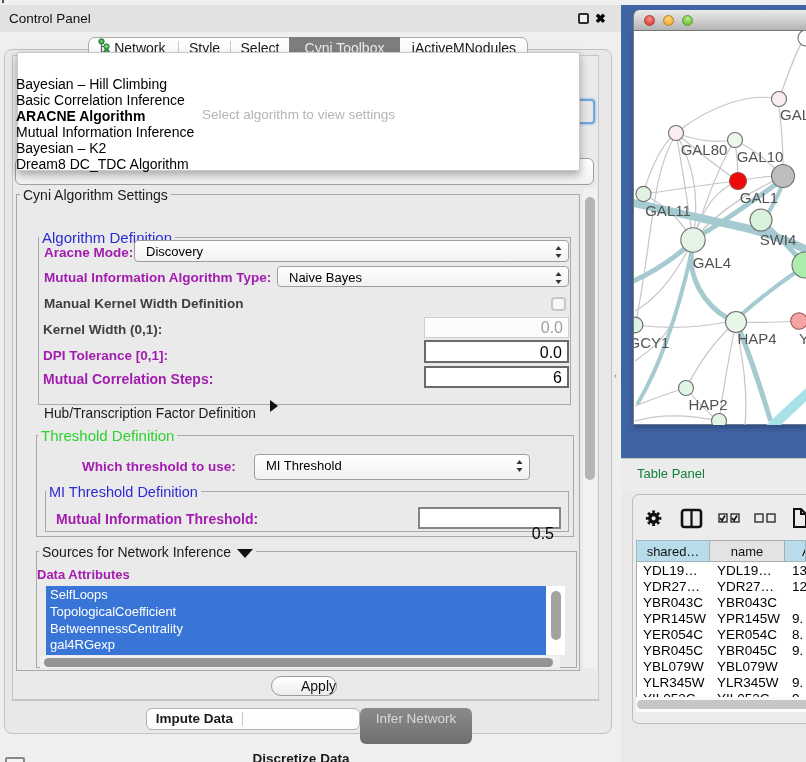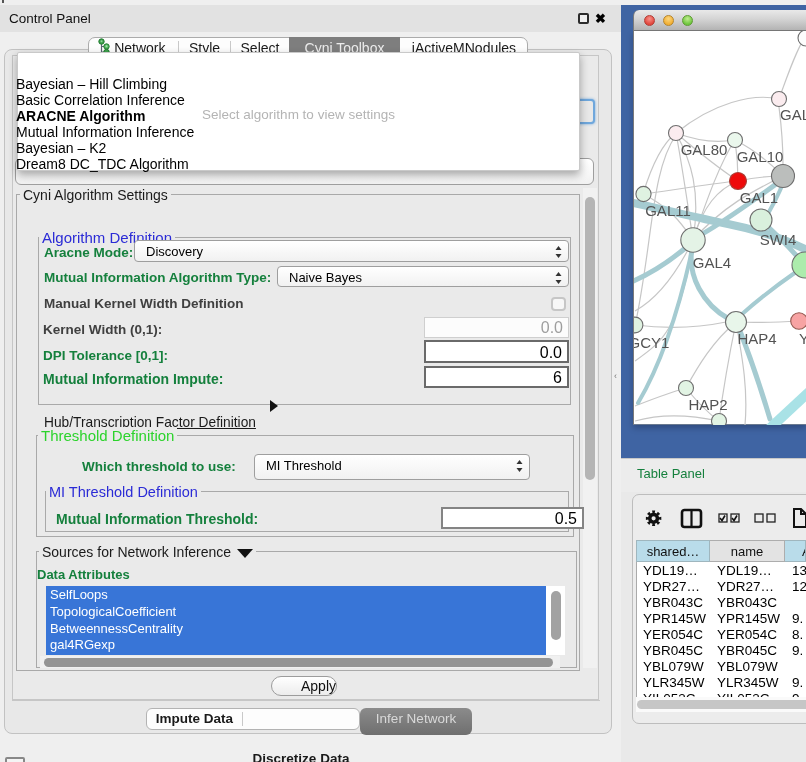--- a/index.html
+++ b/index.html
@@ -20,21 +20,21 @@
 
 .popup { left:17px; top:52px; width:563px; height:119px; background:#FFFFFF; border:1px solid #C9C9C9; border-radius:2px; box-shadow:0 4px 9px rgba(0,0,0,0.33); z-index:30; }
 .popuphdr { left:0; top:7px; width:563px; text-align:center; font-size:13px; color:#B4B4B4; }
 .pitem { left:16px; font-size:14px; color:#000; white-space:nowrap; }
 
 .combo { background:linear-gradient(#FFFFFF,#F1F1F1); border:1px solid #9E9E9E; border-radius:4px; }
 .combotxt { position:absolute; left:11px; top:3px; font-size:13px; color:#000; }
 .arrows { position:absolute; right:5px; top:4px; }
 .fieldset { border:1px solid #A9A9A9; }
 .ftitle { position:absolute; top:-8px; left:2px; background:#EAEAEA; padding:0 3px; font-size:14px; font-weight:normal; white-space:nowrap; }
-.lbl { font-size:13.5px; font-weight:bold; color:#15803d; white-space:nowrap; }
+.lbl { font-size:13.5px; font-weight:bold; color:#a21caf; white-space:nowrap; }
 .glbl { color:#404040; }
 .num { background:#FFF; text-align:right; font-size:14px; color:#000; padding-right:5px; }
 .scrollv { border-radius:5px; background:#B5B5B5; }
 </style>
 </head>
 <body>
 
 <div class="abs" style="left:2px;top:0;width:2px;height:3px;background:#555;"></div>
 <div class="abs titlebar"></div>
 <div class="abs titletxt">Control Panel</div>
@@ -97,62 +97,62 @@
   <svg class="arrows" width="9" height="14">
       <path d="M1.5,5 L4.5,1 L7.5,5 Z M1.5,9 L4.5,13 L7.5,9 Z" fill="#333"></path>
     </svg>
 </div>
 <div class="abs lbl glbl" style="left:44px;top:296px;">Manual Kernel Width Definition</div>
 <div class="abs" style="left:551px;top:297px;width:15px;height:14px;border:2px solid #C6C6C6;border-radius:4px;background:#F7F7F7;"></div>
 <div class="abs lbl glbl" style="left:43px;top:322px;">Kernel Width (0,1):</div>
 <div class="abs num" style="left:424px;top:317px;width:145px;height:21px;border:1px solid #CFCFCF;background:#FCFCFC;color:#9E9E9E;font-size:16px;padding-top:1px;">0.0</div>
 <div class="abs lbl" style="left:43px;top:348px;">DPI Tolerance [0,1]:</div>
 <div class="abs num" style="left:424px;top:340px;width:145px;height:23px;border:2px solid #6A6A6A;font-size:16px;padding-top:2px;">0.0</div>
-<div class="abs lbl" style="left:43px;top:371px;font-size:14px;">Mutual Information Impute:</div>
+<div class="abs lbl" style="left:43px;top:371px;font-size:14px;">Mutual Correlation Steps:</div>
 <div class="abs num" style="left:424px;top:366px;width:145px;height:22px;border:2px solid #6A6A6A;font-size:16px;padding-top:1px;">6</div>
 
-<div class="abs" style="left:44px;top:415px;font-size:13.75px;color:#1a1a1a;text-decoration:underline;">Hub/Transcription Factor Definition</div>
+<div class="abs" style="left:44px;top:406px;font-size:13.75px;color:#1a1a1a;">Hub/Transcription Factor Definition</div>
 <div class="abs" style="left:270px;top:400px;width:0;height:0;border-left:8px solid #111;border-top:6px solid transparent;border-bottom:6px solid transparent;"></div>
 
 <div class="abs fieldset" style="left:36px;top:435px;width:538px;height:102px;">
   <div class="ftitle" style="color:#2CD32C;font-size:15px;top:-9px;left:1px;">Threshold Definition</div>
 </div>
 <div class="abs lbl" style="left:82px;top:459px;">Which threshold to use:</div>
 <div class="abs combo" style="left:254px;top:454px;width:276px;height:26px;">
   <span class="combotxt">MI Threshold</span>
   <svg class="arrows" width="9" height="14">
       <path d="M1.5,5 L4.5,1 L7.5,5 Z M1.5,9 L4.5,13 L7.5,9 Z" fill="#333"></path>
     </svg>
 </div>
 <div class="abs fieldset" style="left:45px;top:491px;width:524px;height:41px;">
   <div class="ftitle" style="color:#2B2BD6;font-size:14.5px;left:0px;">MI Threshold Definition</div>
 </div>
 <div class="abs lbl" style="left:56px;top:511px;font-size:14px;">Mutual Information Threshold:</div>
-<div class="abs num" style="left:441px;top:507px;width:143px;height:22px;border:2px solid #848484;font-size:16px;padding-top:1px;">0.5</div>
+<div class="abs num" style="left:418px;top:507px;width:143px;height:22px;border:2px solid #848484;font-size:16px;padding-top:16px;">0.5</div>
 
 <div class="abs fieldset" style="left:36px;top:551px;width:541px;height:117px;">
   <div class="ftitle" style="color:#1a1a1a;left:2px;">Sources for Network Inference <span style="display:inline-block;width:0;height:0;border-top:9px solid #111;border-left:8.5px solid transparent;border-right:8.5px solid transparent;vertical-align:middle;margin-left:2px;"></span></div>
 </div>
 <div class="abs lbl" style="left:37px;top:567px;font-size:13px;">Data Attributes</div>
 <div class="abs" style="left:46px;top:586px;width:519px;height:69px;background:#FFF;overflow:hidden;">
   <div style="position:absolute;left:0;top:0;width:500px;height:69px;background:#3875D7;"></div>
   <div style="position:absolute;left:4px;top:1px;font-size:13px;color:#FFF;line-height:16.8px;">SelfLoops<br>TopologicalCoefficient<br>BetweennessCentrality<br>gal4RGexp</div>
   <div class="scrollv" style="position:absolute;left:505px;top:5px;width:10px;height:49px;background:#A2A2A2;"></div>
 </div>
 <div class="abs" style="left:40px;top:656px;width:520px;height:12px;background:#F0F0F0;"></div>
 <div class="abs scrollv" style="left:44px;top:658px;width:509px;height:9px;background:#949494;"></div>
 
 <div class="abs" style="left:271px;top:676px;width:66px;height:20px;border:1px solid #9C9C9C;border-radius:10px;background:linear-gradient(#FFFFFF,#ECECEC);text-align:right;line-height:19px;font-size:14px;color:#111;">Apply</div>
 <div class="abs" style="left:12px;top:700px;width:588px;height:1px;background:#C6C6C6;"></div>
 
 <div class="abs" style="left:146px;top:708px;width:214px;height:22px;background:#FDFDFD;border:1px solid #B3B3B3;border-radius:6px;"></div>
 <div class="abs" style="left:242px;top:712px;width:1px;height:14px;background:#C9C9C9;"></div>
 <div class="abs" style="left:147px;top:708px;width:95px;height:22px;line-height:22px;text-align:center;font-size:13.5px;font-weight:bold;color:#1a1a1a;">Impute Data</div>
 <div class="abs" style="left:243px;top:708px;width:116px;height:33px;line-height:22px;text-align:center;font-size:13.5px;font-weight:bold;color:#1a1a1a;margin-top:40px;">Discretize Data</div>
-<div class="abs" style="left:360px;top:708px;width:112px;height:27px;background:linear-gradient(#8B8B8B,#6F6F6F);border-radius:6px;line-height:22px;text-align:center;font-size:13.5px;color:#D9D9D9;">Infer Network</div>
+<div class="abs" style="left:360px;top:708px;width:112px;height:36px;background:linear-gradient(#8B8B8B,#6F6F6F);border-radius:6px;line-height:22px;text-align:center;font-size:13.5px;color:#D9D9D9;">Infer Network</div>
 
 <div class="abs" style="left:5px;top:757px;width:20px;height:10px;border:2px solid #888;border-radius:2px;background:#F4F4F4;"></div>
 
 <div class="abs" style="left:621px;top:5px;width:185px;height:453px;background:#3F64A3;"></div>
 
 <div class="abs" style="left:633px;top:31px;width:173px;height:394px;background:#FFF;border-left:1px solid #7A7A7A;border-bottom:1px solid #6A7A90;box-shadow:0 3px 6px rgba(0,0,20,0.25);"></div>
 <div class="abs" style="left:633px;top:10px;width:173px;height:21px;background:linear-gradient(#E9E9E9,#D4D4D4 45%,#B3B3B3);border-left:1px solid #7A7A7A;border-bottom:1px solid #767676;border-radius:6px 0 0 0;"></div>
 <div class="abs" style="left:643.5px;top:15px;width:11px;height:11px;border-radius:50%;border:1px solid #B03D35;background:radial-gradient(circle at 50% 32%, #F7928A, #E2463C 70%);"></div>
 <div class="abs" style="left:662.5px;top:15px;width:11px;height:11px;border-radius:50%;border:1px solid #B5852C;background:radial-gradient(circle at 50% 32%, #FBD67E, #F2AF33 70%);"></div>
 <div class="abs" style="left:681.5px;top:15px;width:11px;height:11px;border-radius:50%;border:1px solid #5E9A33;background:radial-gradient(circle at 50% 32%, #C0EC8E, #6EC63E 70%);"></div>

